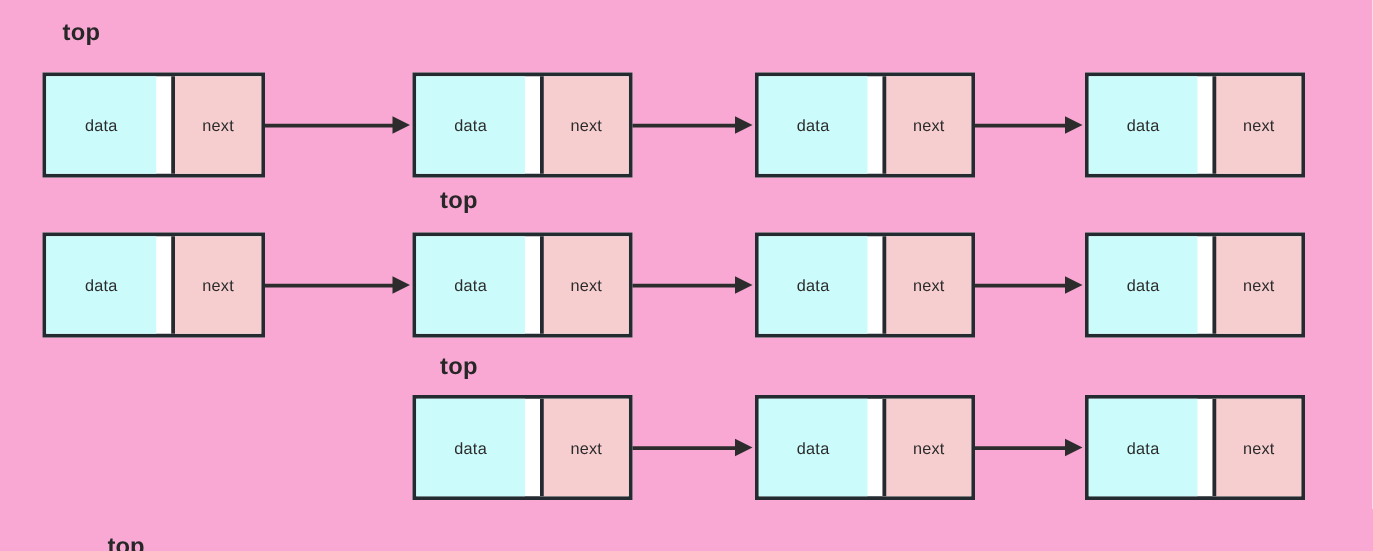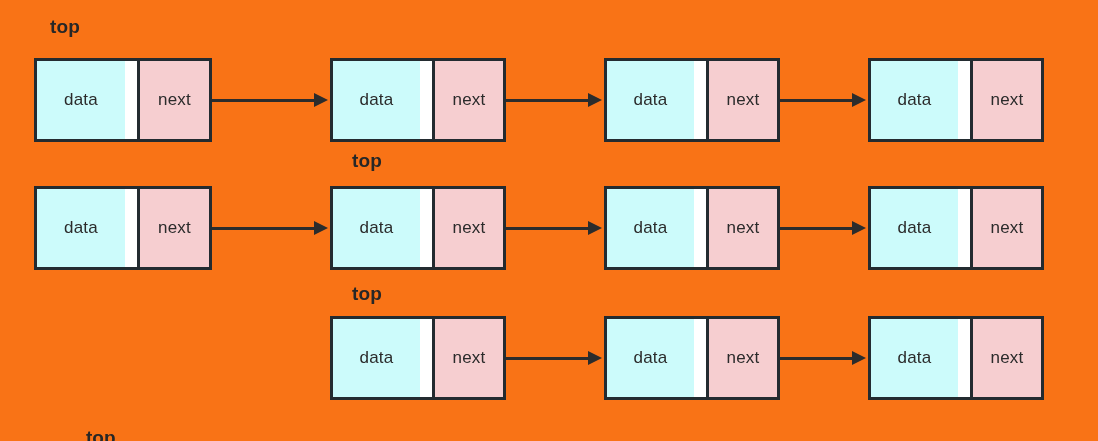--- a/index.html
+++ b/index.html
@@ -9,21 +9,21 @@
     background: #ffffff;
   }
   body {
     font-family: "Liberation Sans", sans-serif;
     -webkit-font-smoothing: antialiased;
   }
   #canvas {
     position: relative;
     width: 1098px;
     height: 441px;
-    background: #f97316;
+    background: #f9a8d4;
     overflow: hidden;
   }
 
   
   .top-label {
     position: absolute;
     font-family: "Liberation Sans", sans-serif;
     font-weight: bold;
     font-size: 19px;
     line-height: 20px;
@@ -39,21 +39,21 @@
     box-sizing: border-box;
     border: 3px solid #232b30;
     background: #ffffff;
   }
   .cell {
     box-sizing: border-box;
     display: flex;
     align-items: center;
     justify-content: center;
     font-family: "Liberation Sans", sans-serif;
-    font-size: 17px;
+    font-size: 13px;
     color: #2b2b2b;
     letter-spacing: 0.2px;
   }
   .cell-data {
     background: #ccfbfb;
   }
   .cell-next {
     background: #f6ced0;
     border-left: 3px solid #232b30;
     margin-left: 12px;

